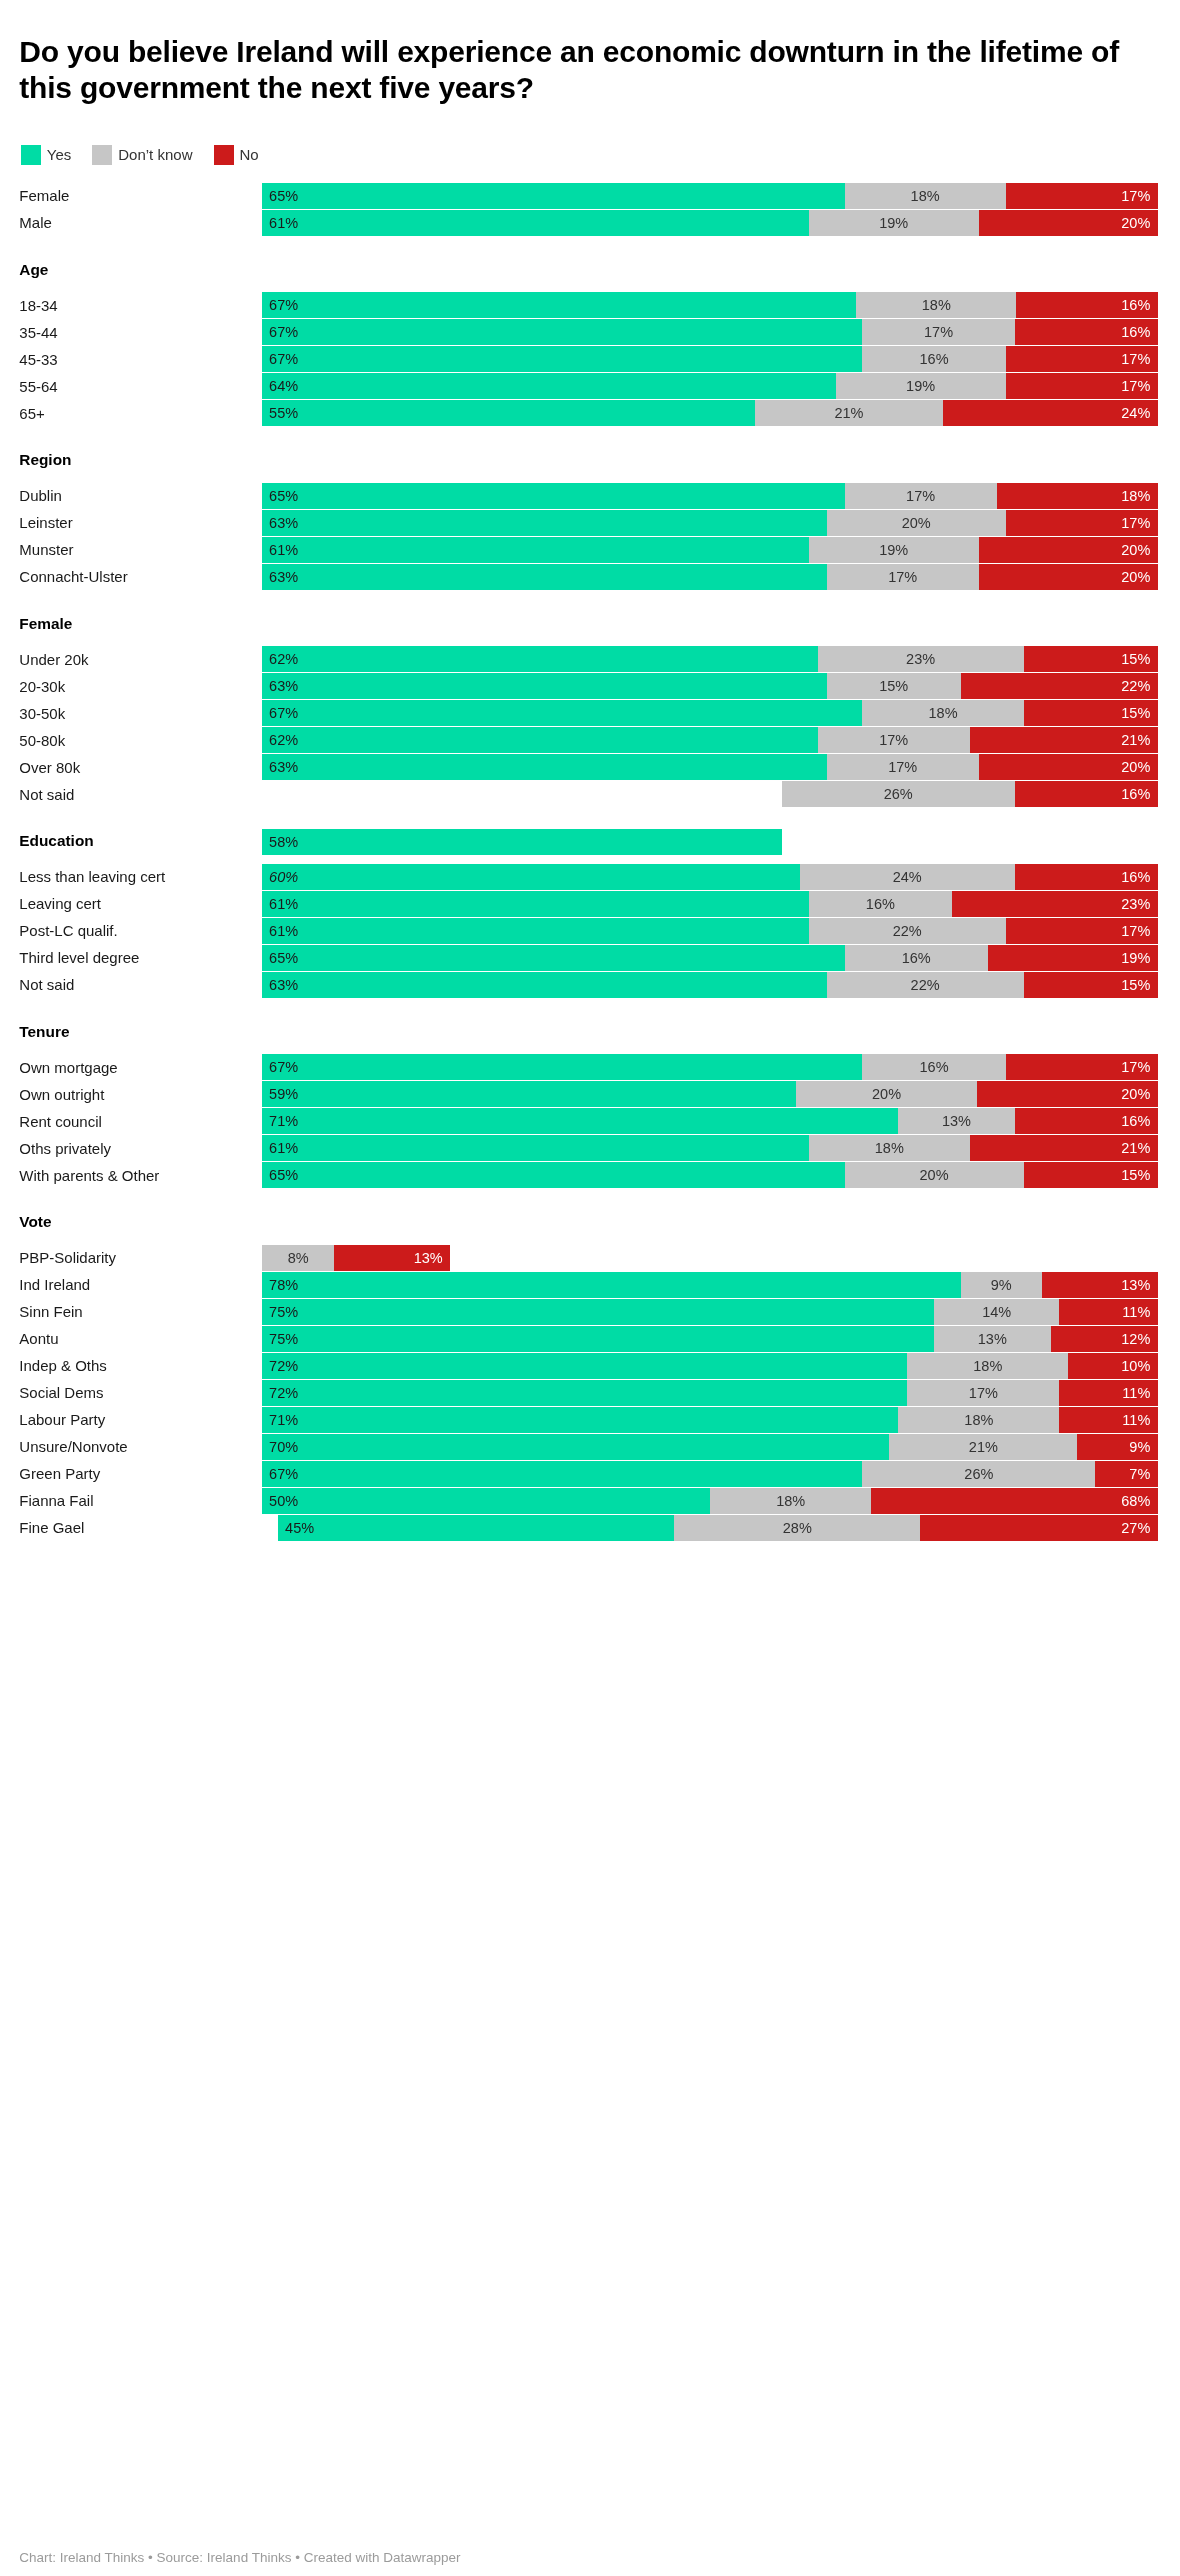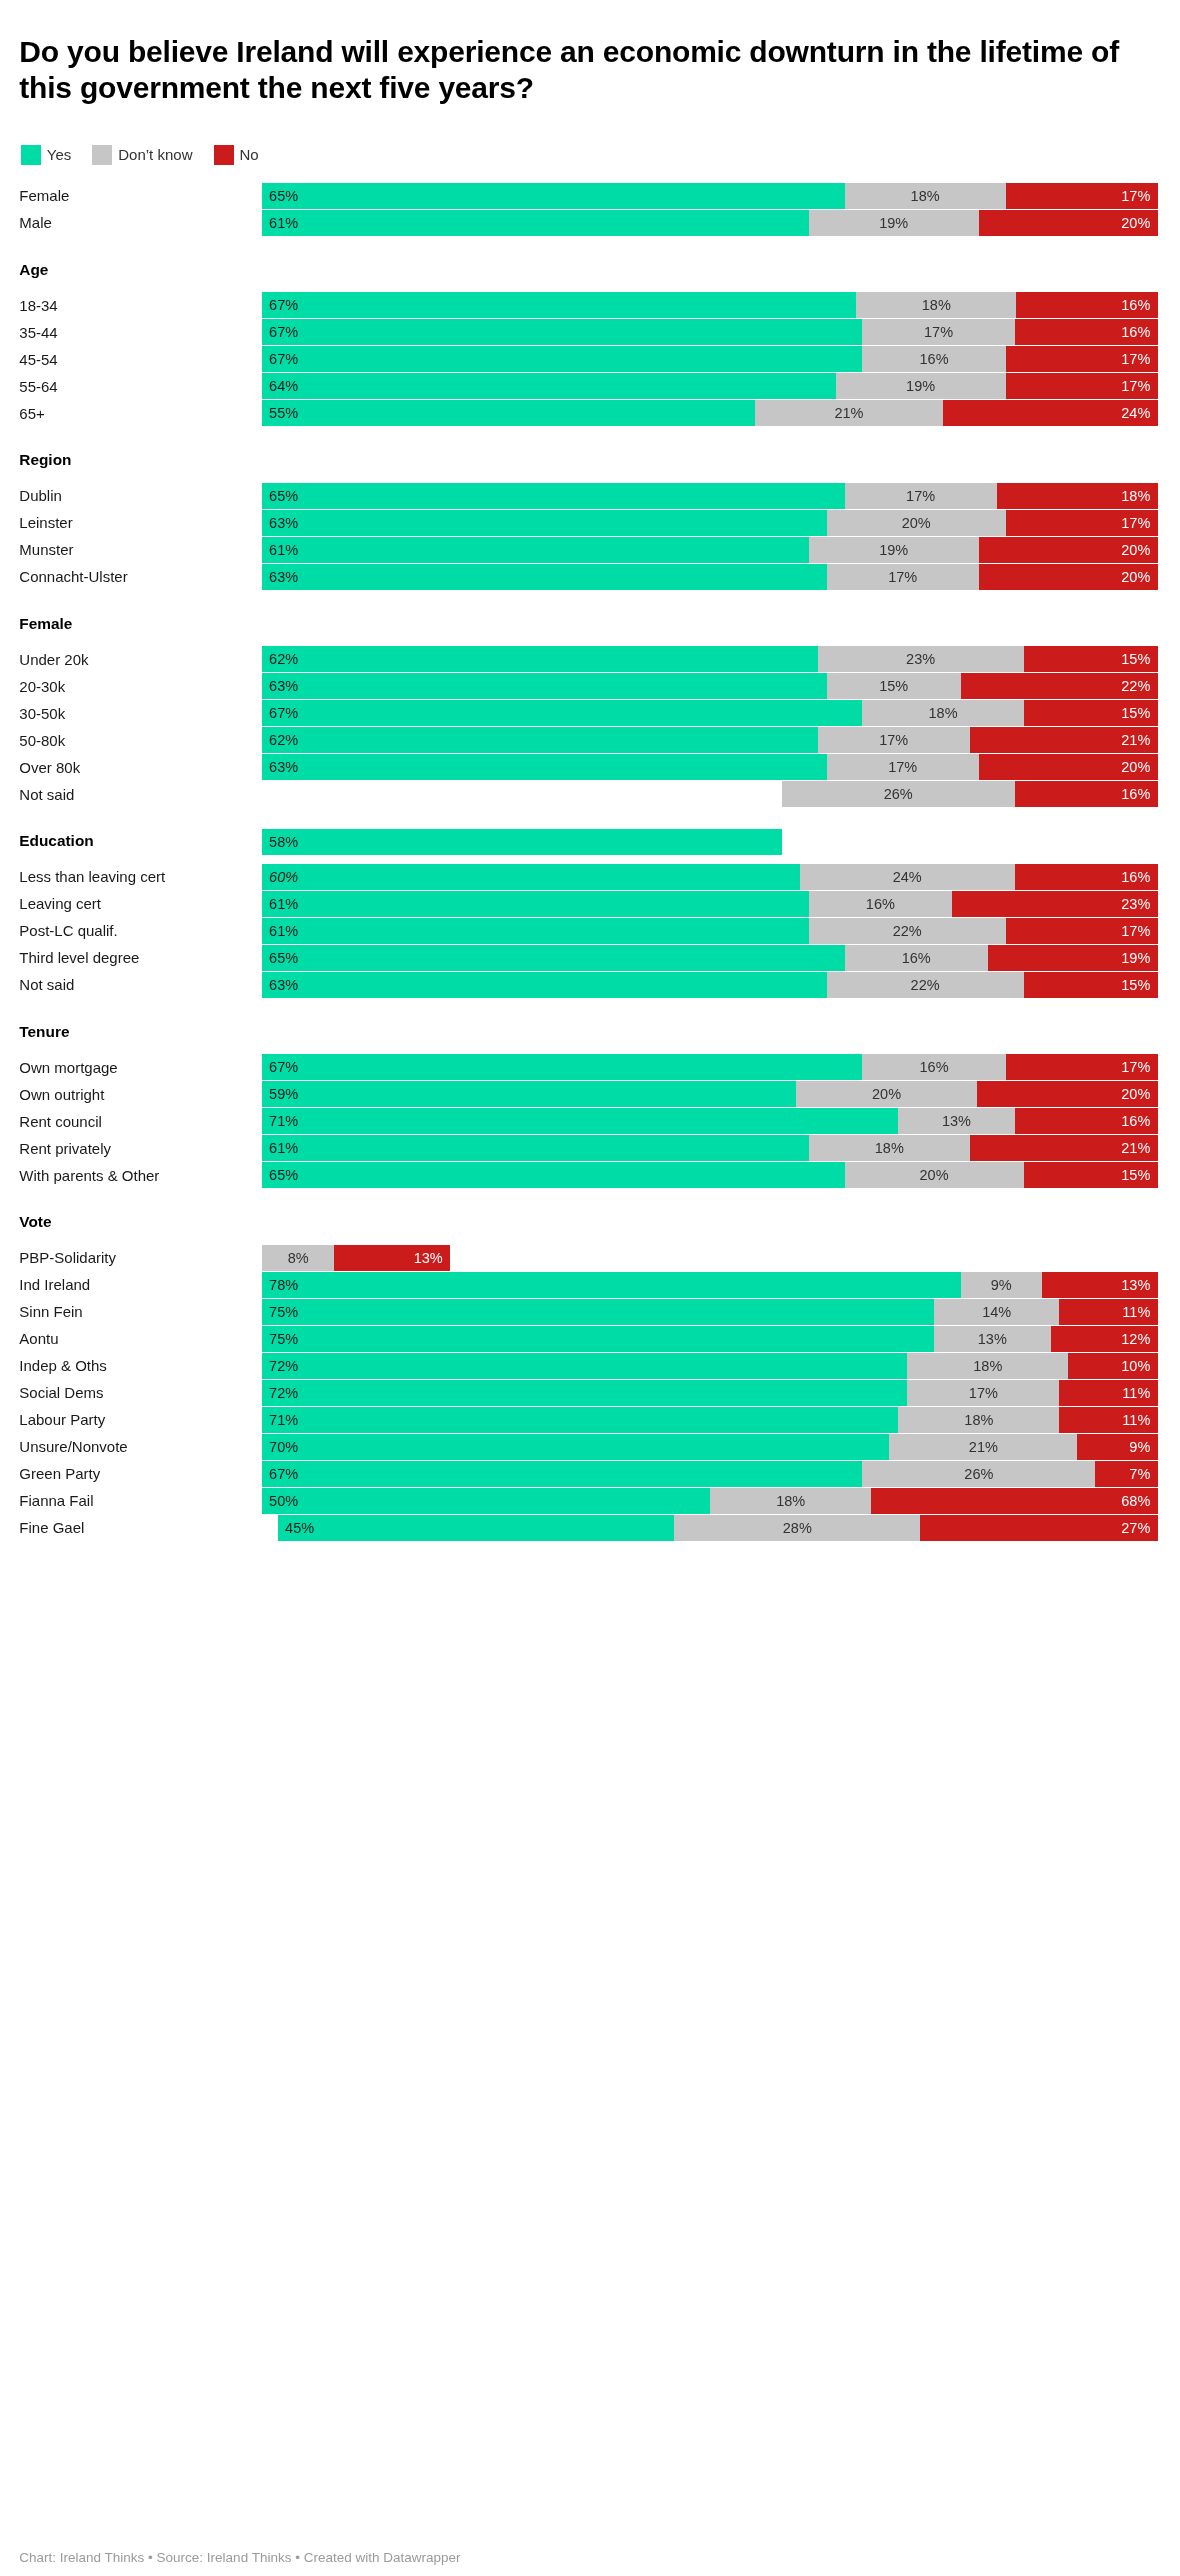--- a/index.html
+++ b/index.html
@@ -186,21 +186,21 @@
         </div>
         <div class="row">
           <div class="row-label">35-44</div>
           <div class="row-bars">
             <div class="seg seg-yes" style="width: 67%;">67%</div>
             <div class="seg seg-dk" style="width: 17%;">17%</div>
             <div class="seg seg-no" style="width: 16%;">16%</div>
           </div>
         </div>
         <div class="row">
-          <div class="row-label">45-54</div>
+          <div class="row-label">45-33</div>
           <div class="row-bars">
             <div class="seg seg-yes" style="width: 67%;">67%</div>
             <div class="seg seg-dk" style="width: 16%;">16%</div>
             <div class="seg seg-no" style="width: 17%;">17%</div>
           </div>
         </div>
         <div class="row">
           <div class="row-label">55-64</div>
           <div class="row-bars">
             <div class="seg seg-yes" style="width: 64%;">64%</div>
@@ -366,21 +366,21 @@
         </div>
         <div class="row">
           <div class="row-label">Rent council</div>
           <div class="row-bars">
             <div class="seg seg-yes" style="width: 71%;">71%</div>
             <div class="seg seg-dk" style="width: 13%;">13%</div>
             <div class="seg seg-no" style="width: 16%;">16%</div>
           </div>
         </div>
         <div class="row">
-          <div class="row-label">Rent privately</div>
+          <div class="row-label">Oths privately</div>
           <div class="row-bars">
             <div class="seg seg-yes" style="width: 61%;">61%</div>
             <div class="seg seg-dk" style="width: 18%;">18%</div>
             <div class="seg seg-no" style="width: 21%;">21%</div>
           </div>
         </div>
         <div class="row">
           <div class="row-label">With parents &amp; Other</div>
           <div class="row-bars">
             <div class="seg seg-yes" style="width: 65%;">65%</div>

